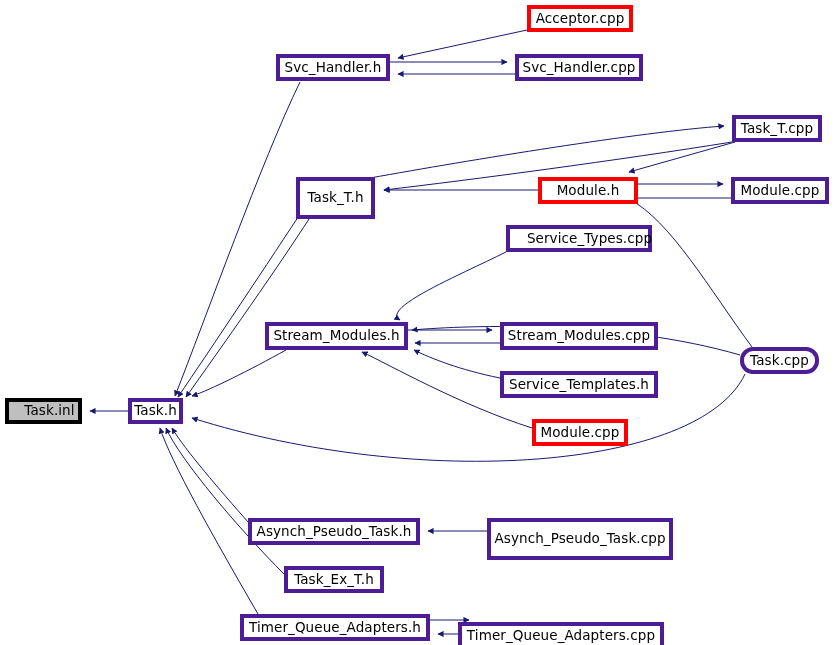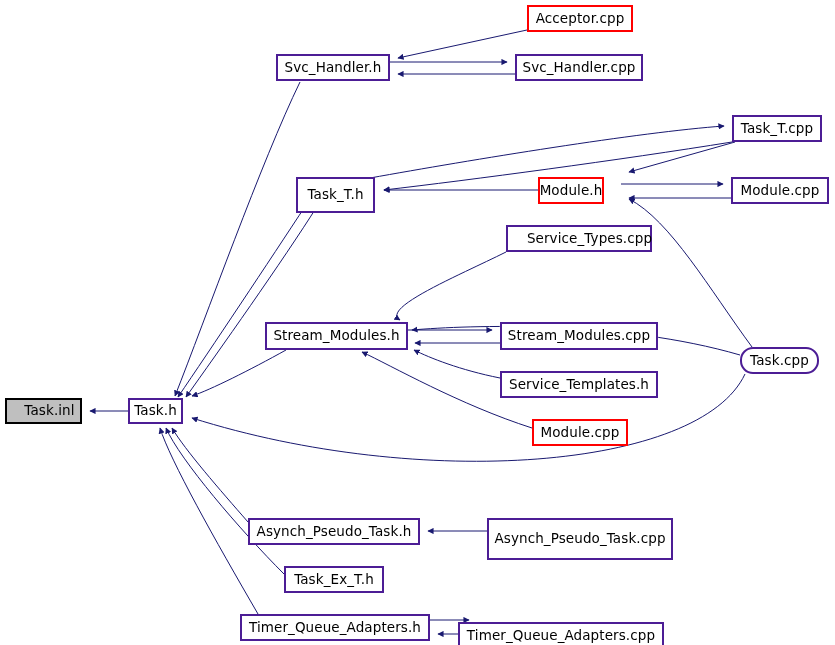--- a/index.html
+++ b/index.html
@@ -22,21 +22,21 @@
     width: 835px;
     height: 645px;
   }
   .graph-node {
     position: absolute;
     box-sizing: border-box;
     display: flex;
     align-items: center;
     justify-content: center;
     background: #ffffff;
-    border: 2px solid #4c1d95;
+    border: 4px solid #4c1d95;
     color: #000000;
     font-size: 13.5px;
     line-height: 1;
     white-space: nowrap;
     letter-spacing: 0.1px;
   }
   .graph-node.red {
     border-color: #ff0000;
   }
   .graph-node.highlight {
@@ -103,27 +103,27 @@
       </div>
       <div class="graph-node" style="left: 276px; top: 54px; width: 114px; height: 27px; text-align: center;">
         <span class="node-label">Svc_Handler.h</span>
       </div>
       <div class="graph-node red" style="left: 527px; top: 5px; width: 106px; height: 27px;">
         <span class="node-label">Acceptor.cpp</span>
       </div>
       <div class="graph-node" style="left: 515px; top: 54px; width: 128px; height: 27px;">
         <span class="node-label">Svc_Handler.cpp</span>
       </div>
-      <div class="graph-node" style="left: 296px; top: 177px; width: 79px; height: 36px;">
+      <div class="graph-node" style="left: 296px; top: 177px; width: 79px; height: 42px;">
         <span class="node-label">Task_T.h</span>
       </div>
       <div class="graph-node" style="left: 732px; top: 115px; width: 90px; height: 27px;">
         <span class="node-label">Task_T.cpp</span>
       </div>
-      <div class="graph-node red" style="left: 538px; top: 177px; width: 66px; height: 27px; text-align: right;">
+      <div class="graph-node red" style="left: 538px; top: 177px; width: 100px; height: 27px; text-align: right;">
         <span class="node-label">Module.h</span>
       </div>
       <div class="graph-node" style="left: 731px; top: 177px; width: 98px; height: 27px;">
         <span class="node-label">Module.cpp</span>
       </div>
       <div class="graph-node" style="left: 506px; top: 225px; width: 146px; height: 27px; padding-left: 21px;">
         <span class="node-label">Service_Types.cpp</span>
       </div>
       <div class="graph-node" style="left: 265px; top: 322px; width: 143px; height: 28px;">
         <span class="node-label">Stream_Modules.h</span>

